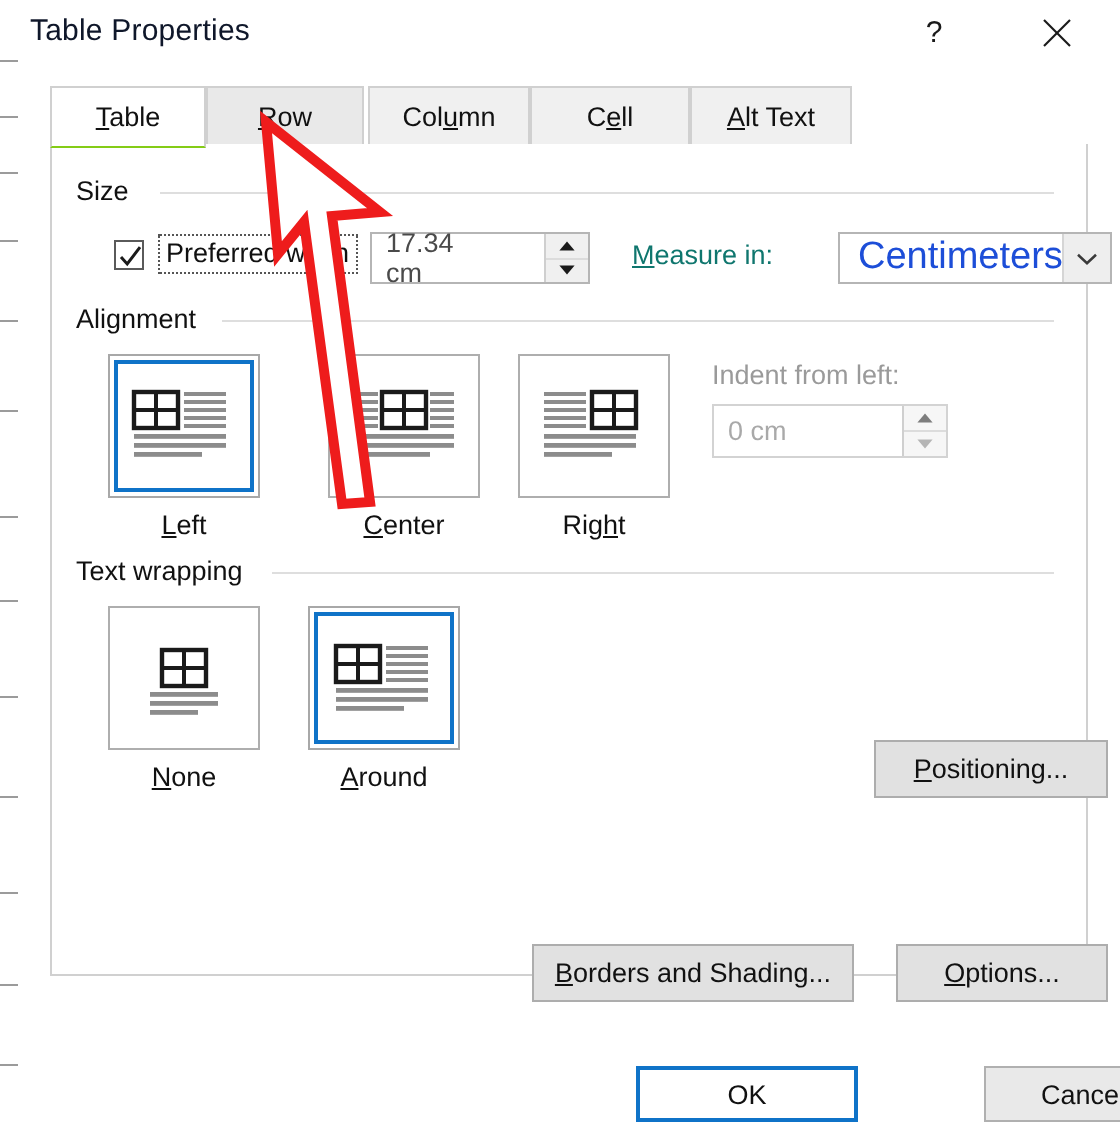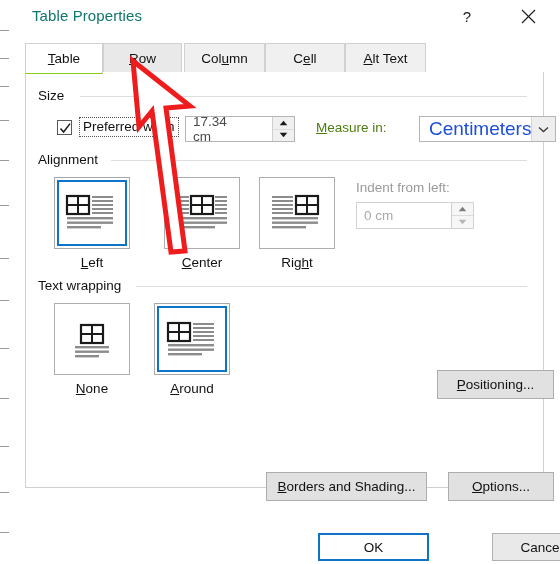--- a/index.html
+++ b/index.html
@@ -45,23 +45,23 @@
 
   
   .titlebar {
     position: absolute;
     left: 0; top: 0;
     width: 551px; height: 32px;
     background: #ffffff;
   }
   .title-text {
     position: absolute;
-    left: 23px; top: 7px;
+    left: 6px; top: 7px;
     font-size: 15px;
-    color: #0f766e;
+    color: #0f172a;
     letter-spacing: 0.1px;
   }
   .tb-btn {
     position: absolute;
     top: 0;
     width: 44px; height: 32px;
     display: flex;
     align-items: center;
     justify-content: center;
     color: #1a1a1a;
@@ -132,21 +132,21 @@
   }
   .group-rule {
     position: absolute;
     height: 1px;
     background: #dedede;
   }
 
   .field-label {
     position: absolute;
     font-size: 13.5px;
-    color: #4d7c0f;
+    color: #0f766e;
   }
   .field-label.disabled { color: #9a9a9a; }
   .field-label u { text-decoration: underline; }
 
   
   .cb-wrap {
     position: absolute;
     display: flex;
     align-items: center;
     cursor: default;

